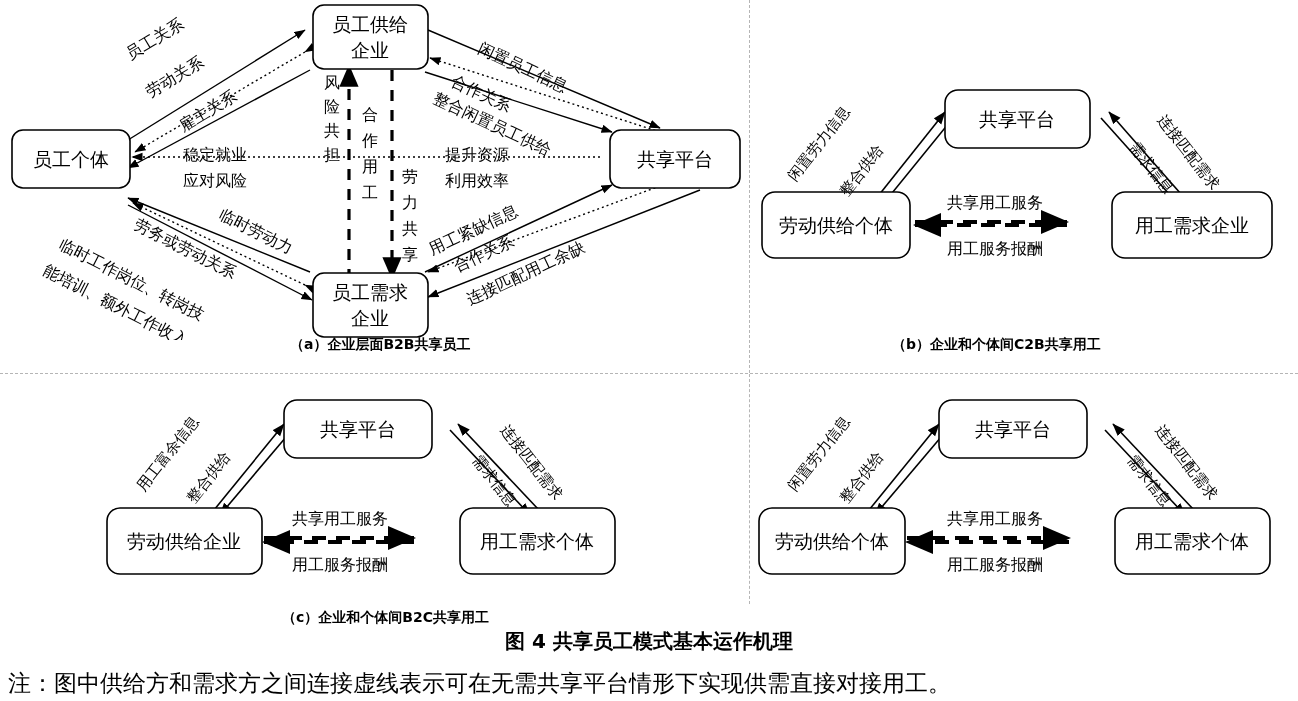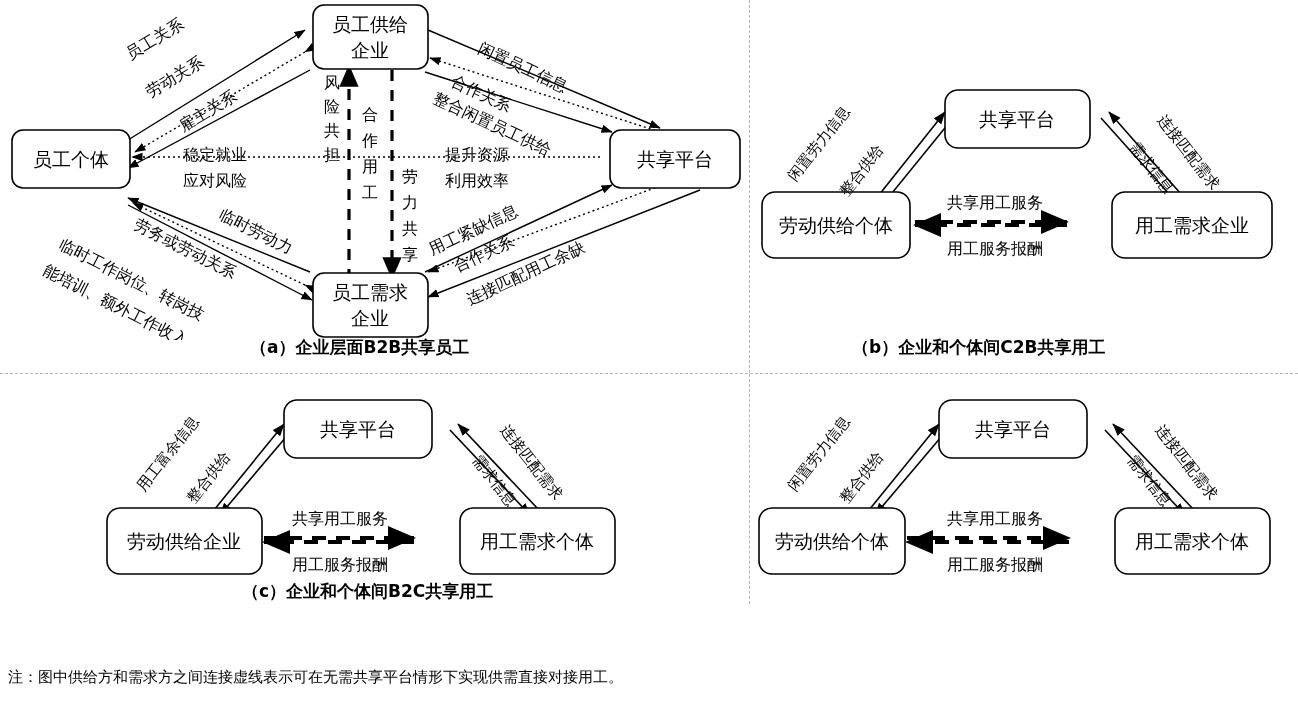--- a/index.html
+++ b/index.html
@@ -7,32 +7,32 @@
        font-family:"Liberation Serif","DejaVu Serif",serif;color:#000;overflow:hidden;}
   .stage{position:absolute;left:0;top:0;width:1298px;height:701px;}
   svg{display:block;}
   .divider{position:absolute;background:transparent;}
   .hdiv{left:0;top:373px;width:1298px;height:1px;
         border-top:1.5px dashed #b5b5b5;}
   .vdiv{left:749px;top:0px;width:1px;height:373px;
         border-left:1.5px dashed #b5b5b5;}
   .vdiv2{left:749px;top:374px;width:1px;height:230px;
         border-left:1.5px dashed #b5b5b5;}
-  .caption{position:absolute;font-weight:bold;font-size:17px;
+  .caption{position:absolute;font-weight:bold;font-size:14px;
            font-family:"DejaVu Sans","Liberation Sans",sans-serif;
-           letter-spacing:0px;white-space:nowrap;}
+           letter-spacing:0px;white-space:nowrap;margin-left:40px;}
   #cap-a{left:250px;top:336px;}
   #cap-b{left:852px;top:336px;}
-  #cap-c{left:242px;top:580px;text-align:right;}
+  #cap-c{left:242px;top:609px;text-align:right;}
   #cap-d{left:885px;top:580px;}
   .figtitle{position:absolute;left:0;top:628px;width:1298px;text-align:center;
             font-weight:bold;font-size:20px;
             font-family:"DejaVu Sans","Liberation Sans",sans-serif;}
   .fignote{position:absolute;left:8px;top:668px;width:1290px;
-           font-size:15px;font-family:"DejaVu Serif","Liberation Serif",serif;}
+           font-size:23px;font-family:"DejaVu Serif","Liberation Serif",serif;}
   text{font-family:"Liberation Serif","DejaVu Serif",serif;fill:#000;}
   .boxlabel{font-size:19px;}
   .edgelabel{font-size:16px;}
   .edgelabel-sm{font-size:15px;}
   .nodebox{fill:#fff;stroke:#000;stroke-width:1.6;}
 </style>
 </head>
 <body>
 
 <div class="stage">
@@ -221,15 +221,16 @@
     <text class="edgelabel-sm" x="398" y="48" transform="rotate(52,398,48)">连接匹配需求</text>
     <text class="edgelabel-sm" x="370" y="78" transform="rotate(52,370,78)">需求信息</text>
     <text class="edgelabel" x="238" y="142" text-anchor="middle">共享用工服务</text>
     <text class="edgelabel" x="238" y="188" text-anchor="middle">用工服务报酬</text>
   </svg>
 
   <div class="caption" id="cap-a">（a）企业层面B2B共享员工</div>
   <div class="caption" id="cap-b">（b）企业和个体间C2B共享用工</div>
   <div class="caption" id="cap-c">（c）企业和个体间B2C共享用工</div>
 
+  <div class="figtitle">图 4  共享员工模式基本运作机理</div>
   <div class="fignote">注：图中供给方和需求方之间连接虚线表示可在无需共享平台情形下实现供需直接对接用工。</div>
 
 </div>
 
 </body></html>

